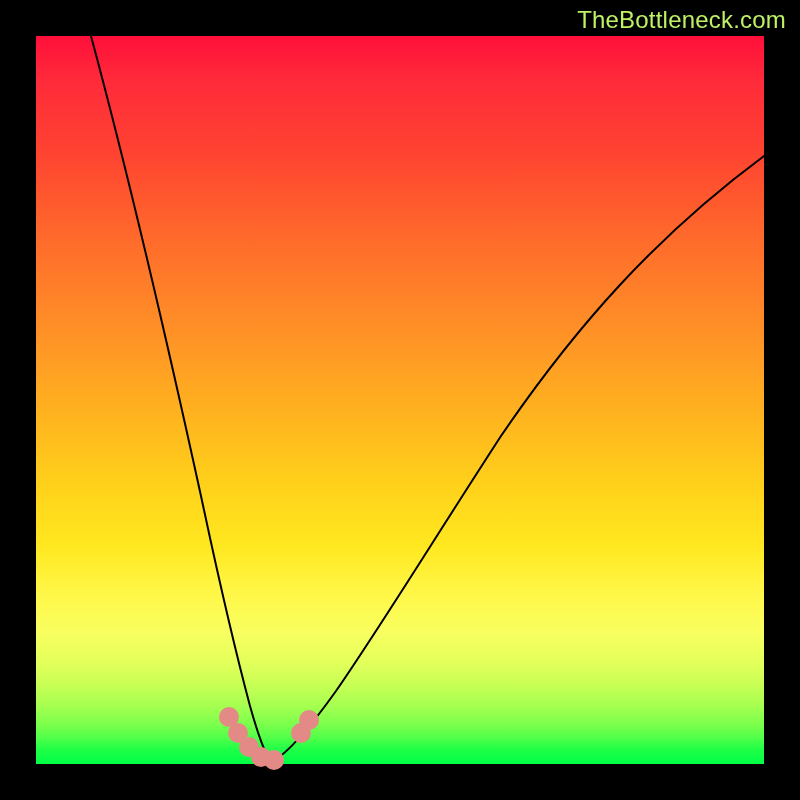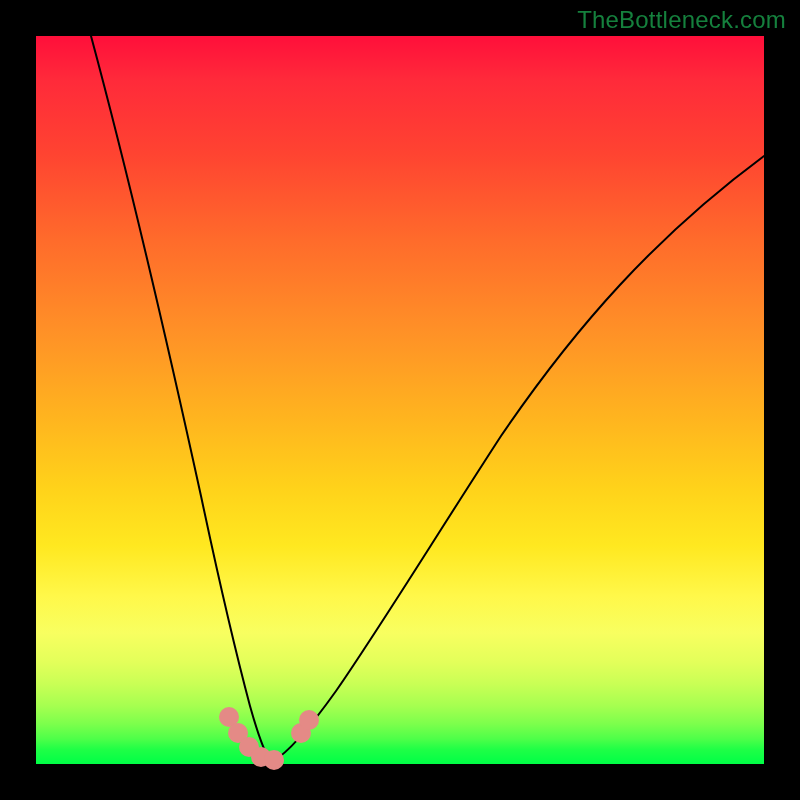--- a/index.html
+++ b/index.html
@@ -44,21 +44,21 @@
       #7cff4c 94.5%,
       #4fff49 96.5%,
       #1fff46 98%,
       #00ff46 100%
     );
   }
   .watermark {
     position: absolute;
     top: 6px;
     right: 14px;
-    color: #15803d;
+    color: #bef264;
     font-size: 24px;
     letter-spacing: 0.2px;
     font-weight: 500;
   }
   svg.curves {
     position: absolute;
     top: 0;
     left: 0;
     width: 728px;
     height: 728px;

